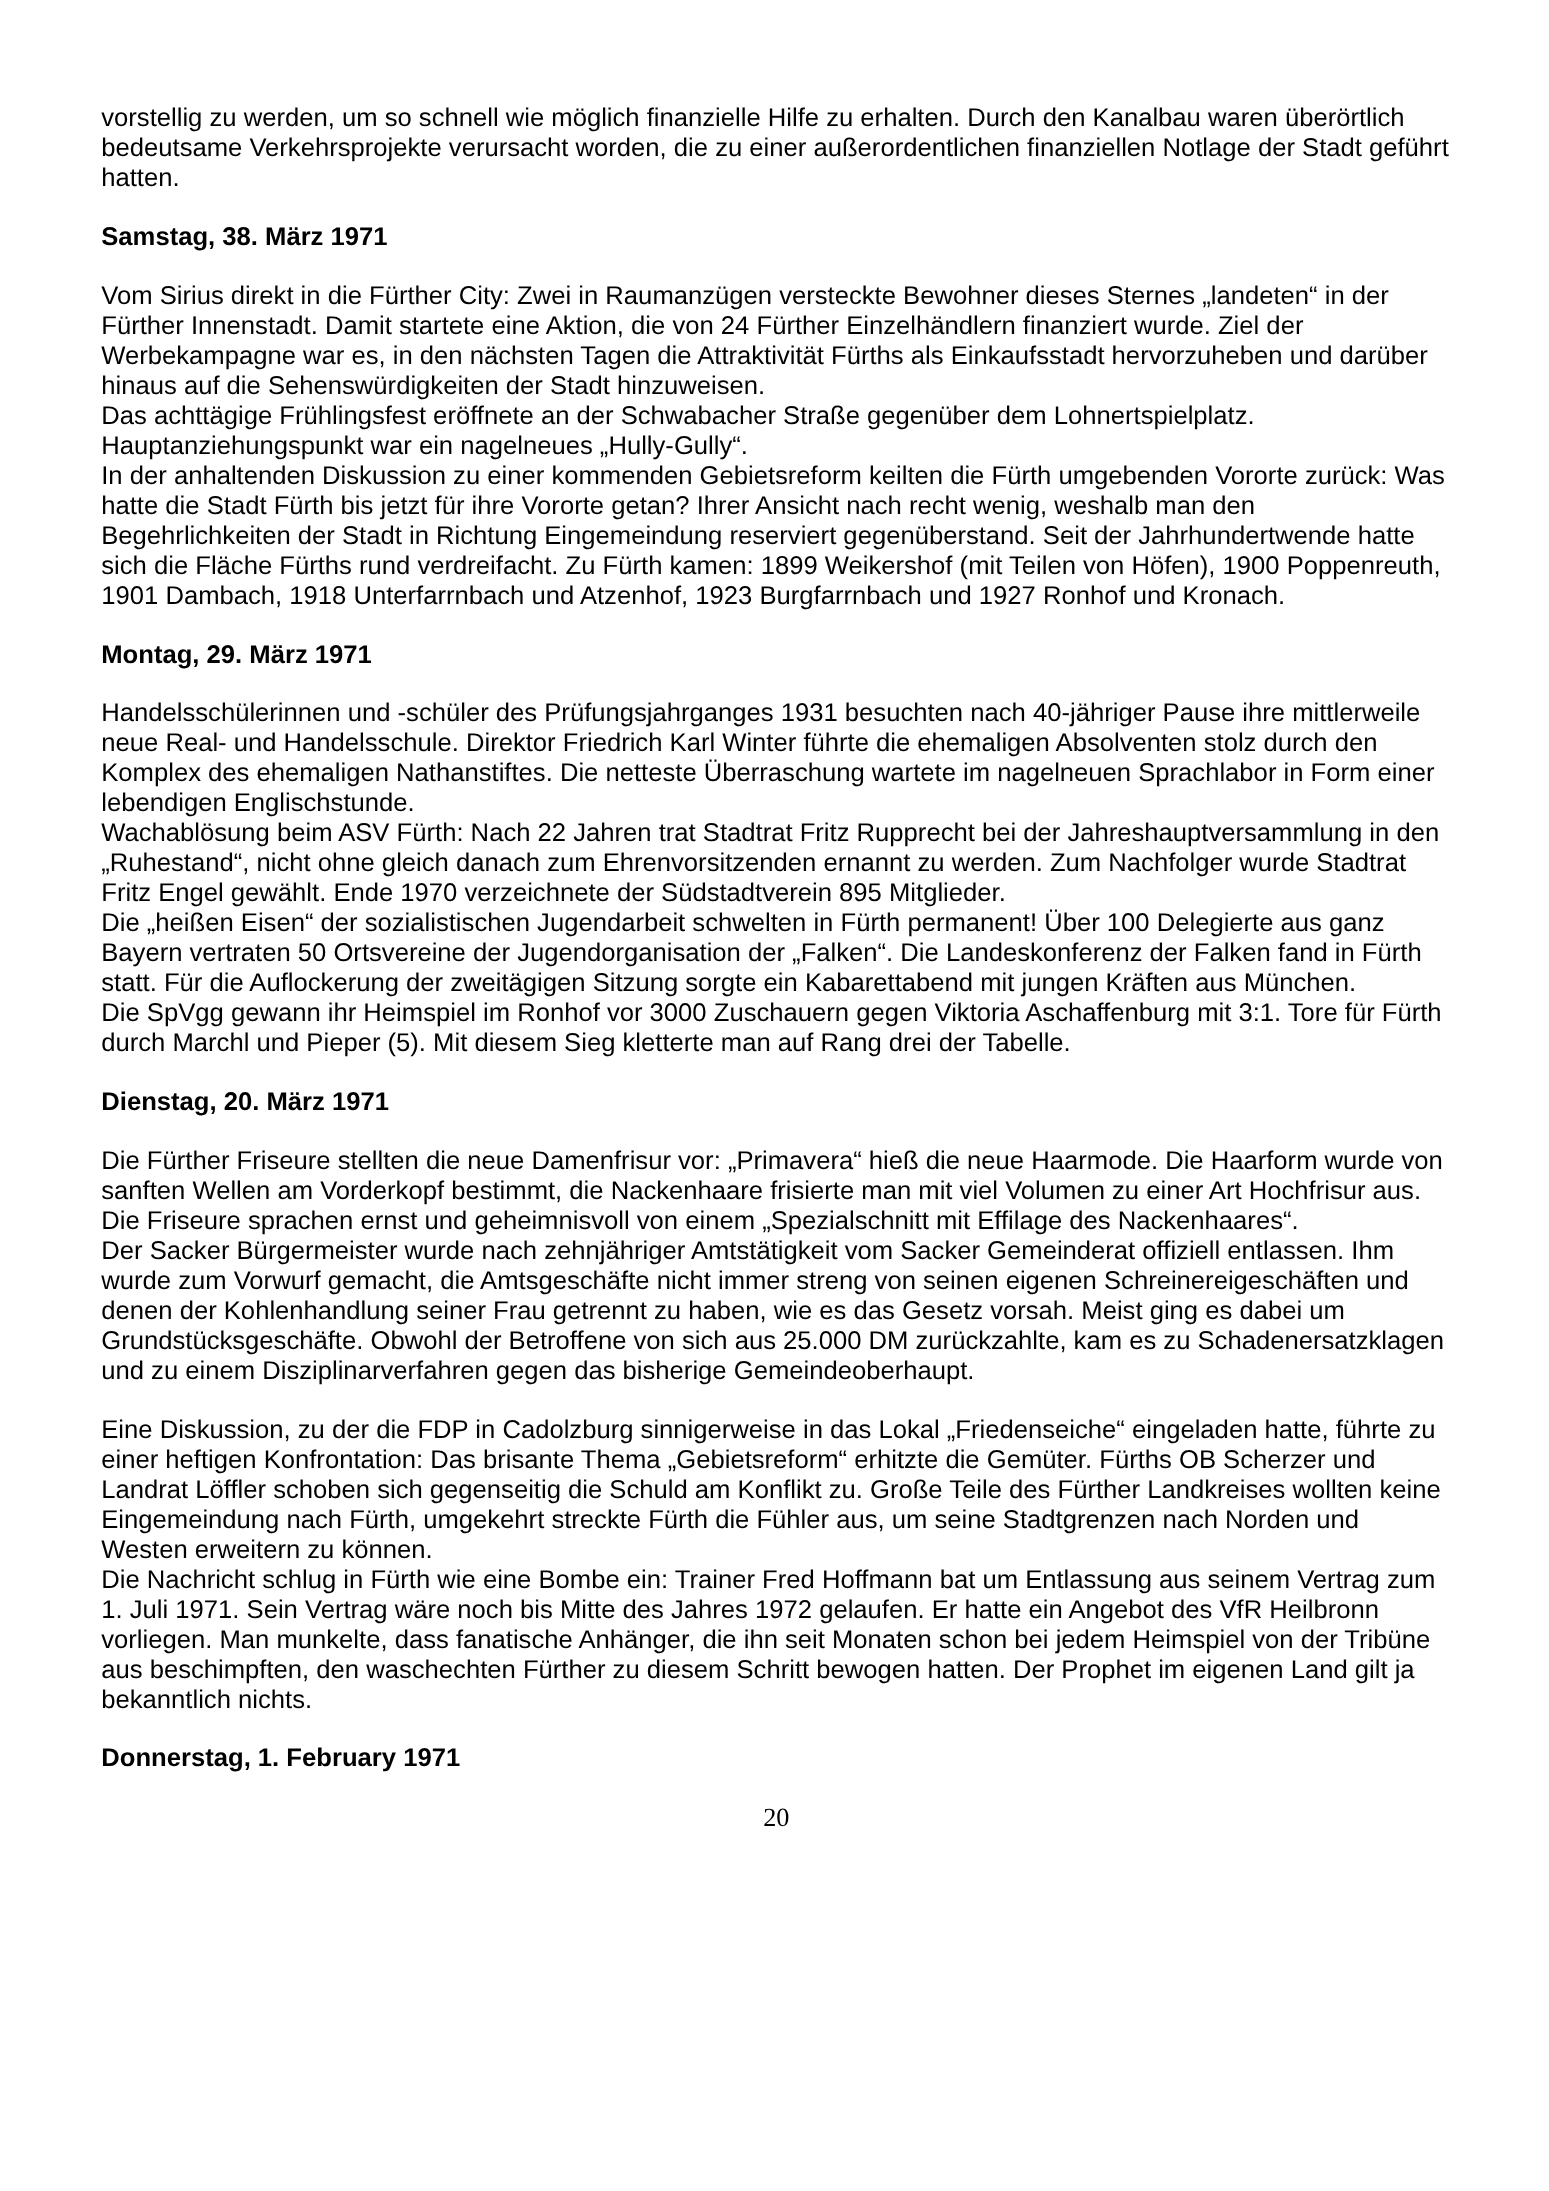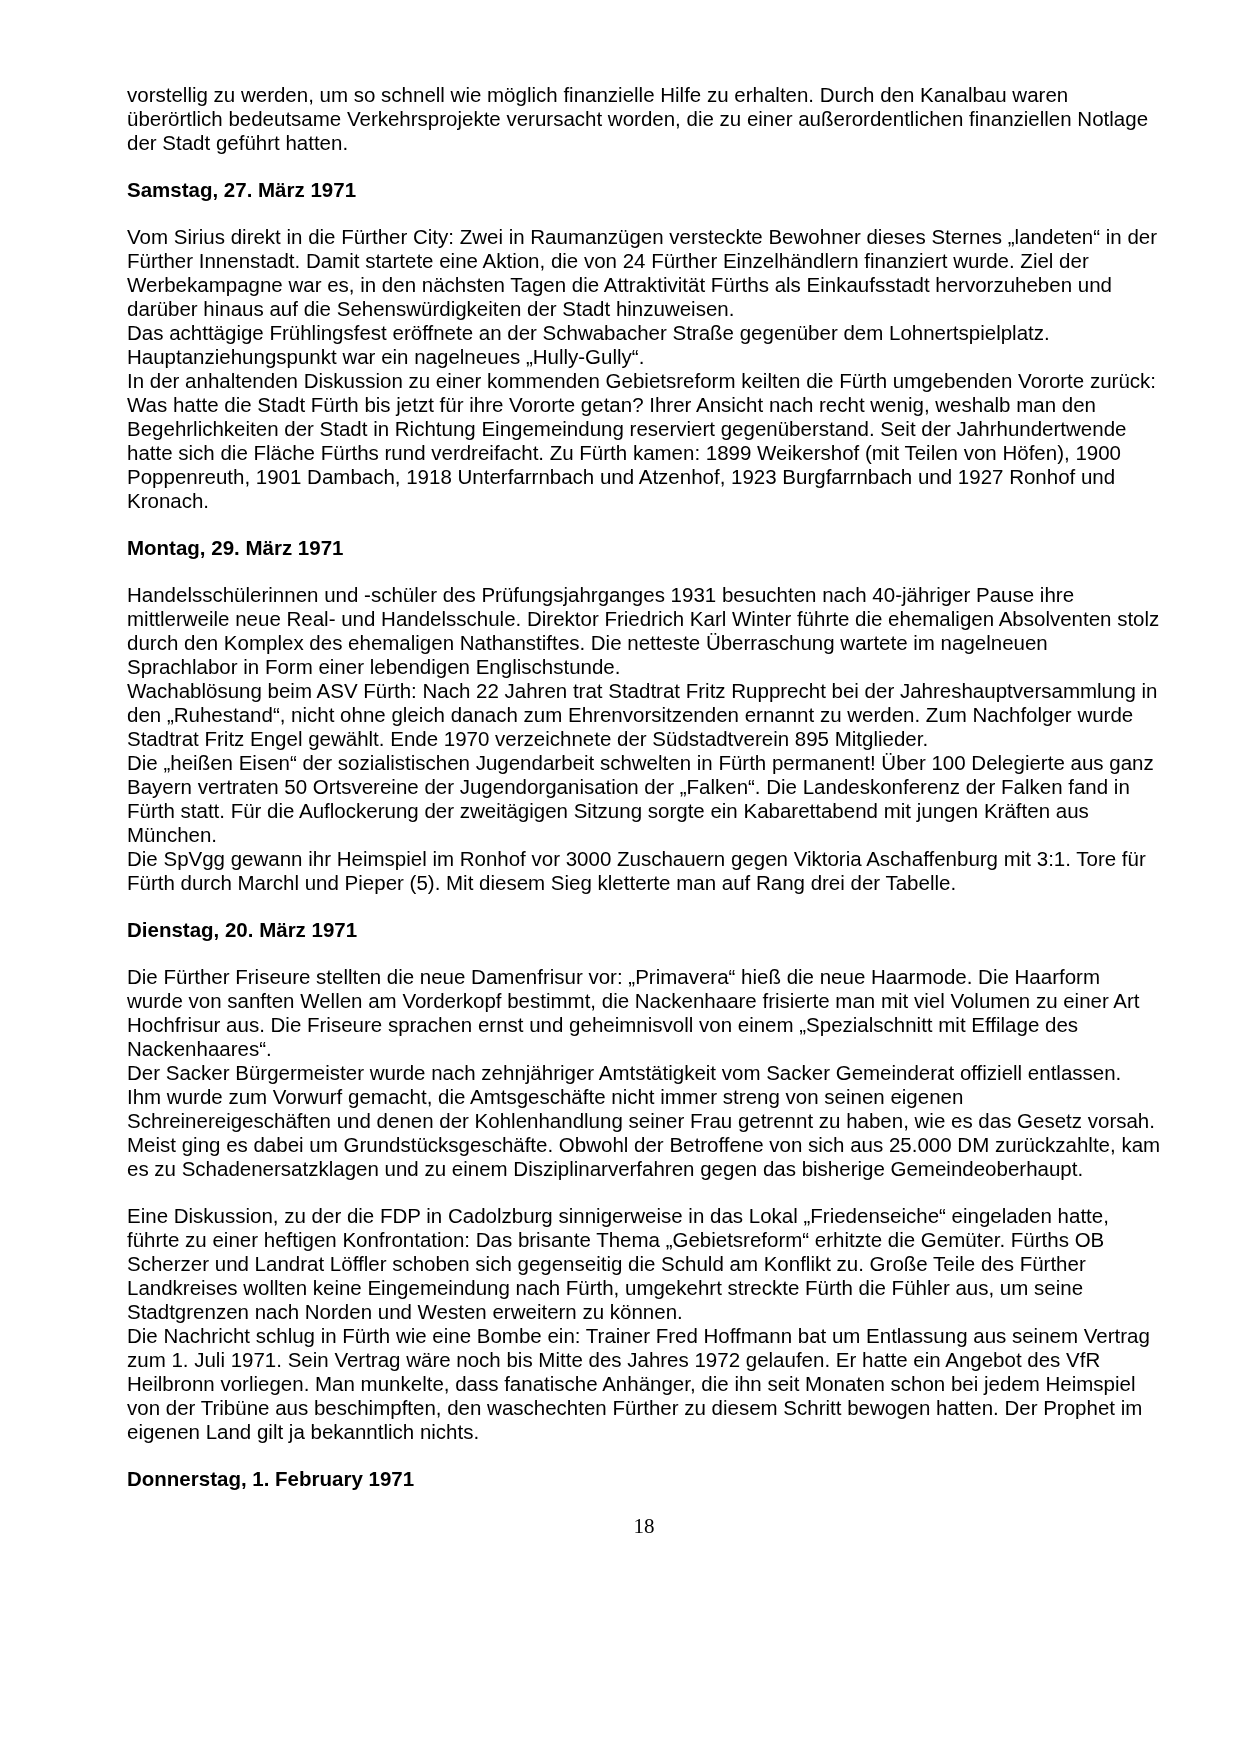--- a/index.html
+++ b/index.html
@@ -10,21 +10,21 @@
     font-family: "Liberation Sans", sans-serif;
     color: #000000;
     overflow: hidden;
   }
   .page {
     width: 1239px;
     height: 1753px;
     padding: 83px 78px 0 81px;
     background: #ffffff;
   }
-  .page > * { margin-bottom: 23px; margin-left: 46px; }
+  .page > * { margin-bottom: 23px; }
   .para {
     font-size: 20.5px;
     line-height: 24px;
     text-align: left;
   }
   .heading {
     font-size: 20.5px;
     line-height: 24px;
     font-weight: bold;
   }
@@ -37,21 +37,21 @@
     margin-top: 15px;
   }
 </style>
 </head>
 <body>
 
 <div class="page">
 
   <p class="para">vorstellig zu werden, um so schnell wie möglich finanzielle Hilfe zu erhalten. Durch den Kanalbau waren überörtlich bedeutsame Verkehrsprojekte verursacht worden, die zu einer außerordentlichen finanziellen Notlage der Stadt geführt hatten.</p>
 
-  <h2 class="heading">Samstag, 27. März 1971</h2>
+  <h2 class="heading">Samstag, 38. März 1971</h2>
 
   <div class="section">
     <p class="para">Vom Sirius direkt in die Fürther City: Zwei in Raumanzügen versteckte Bewohner dieses Sternes „landeten“ in der Fürther Innenstadt. Damit startete eine Aktion, die von 24 Fürther Einzelhändlern finanziert wurde. Ziel der Werbekampagne war es, in den nächsten Tagen die Attraktivität Fürths als Einkaufsstadt hervorzuheben und darüber hinaus auf die Sehenswürdigkeiten der Stadt hinzuweisen.</p>
     <p class="para">Das achttägige Frühlingsfest eröffnete an der Schwabacher Straße gegenüber dem Lohnertspielplatz. Hauptanziehungspunkt war ein nagelneues „Hully-Gully“.</p>
     <p class="para">In der anhaltenden Diskussion zu einer kommenden Gebietsreform keilten die Fürth umgebenden Vororte zurück: Was hatte die Stadt Fürth bis jetzt für ihre Vororte getan? Ihrer Ansicht nach recht wenig, weshalb man den Begehrlichkeiten der Stadt in Richtung Eingemeindung reserviert gegenüberstand. Seit der Jahrhundertwende hatte sich die Fläche Fürths rund verdreifacht. Zu Fürth kamen: 1899 Weikershof (mit Teilen von Höfen), 1900 Poppenreuth, 1901 Dambach, 1918 Unterfarrnbach und Atzenhof, 1923 Burgfarrnbach und 1927 Ronhof und Kronach.</p>
   </div>
 
   <h2 class="heading">Montag, 29. März 1971</h2>
 
   <div class="section">
@@ -69,15 +69,15 @@
   </div>
 
 
   <div class="section">
     <p class="para">Eine Diskussion, zu der die FDP in Cadolzburg sinnigerweise in das Lokal „Friedenseiche“ eingeladen hatte, führte zu einer heftigen Konfrontation: Das brisante Thema „Gebietsreform“ erhitzte die Gemüter. Fürths OB Scherzer und Landrat Löffler schoben sich gegenseitig die Schuld am Konflikt zu. Große Teile des Fürther Landkreises wollten keine Eingemeindung nach Fürth, umgekehrt streckte Fürth die Fühler aus, um seine Stadtgrenzen nach Norden und Westen erweitern zu können.</p>
     <p class="para">Die Nachricht schlug in Fürth wie eine Bombe ein: Trainer Fred Hoffmann bat um Entlassung aus seinem Vertrag zum 1. Juli 1971. Sein Vertrag wäre noch bis Mitte des Jahres 1972 gelaufen. Er hatte ein Angebot des VfR Heilbronn vorliegen. Man munkelte, dass fanatische Anhänger, die ihn seit Monaten schon bei jedem Heimspiel von der Tribüne aus beschimpften, den waschechten Fürther zu diesem Schritt bewogen hatten. Der Prophet im eigenen Land gilt ja bekanntlich nichts.</p>
   </div>
 
   <h2 class="heading">Donnerstag, 1. February 1971</h2>
 
-  <div class="page-number">18</div>
+  <div class="page-number">20</div>
 
 </div>
 
 </body></html>

